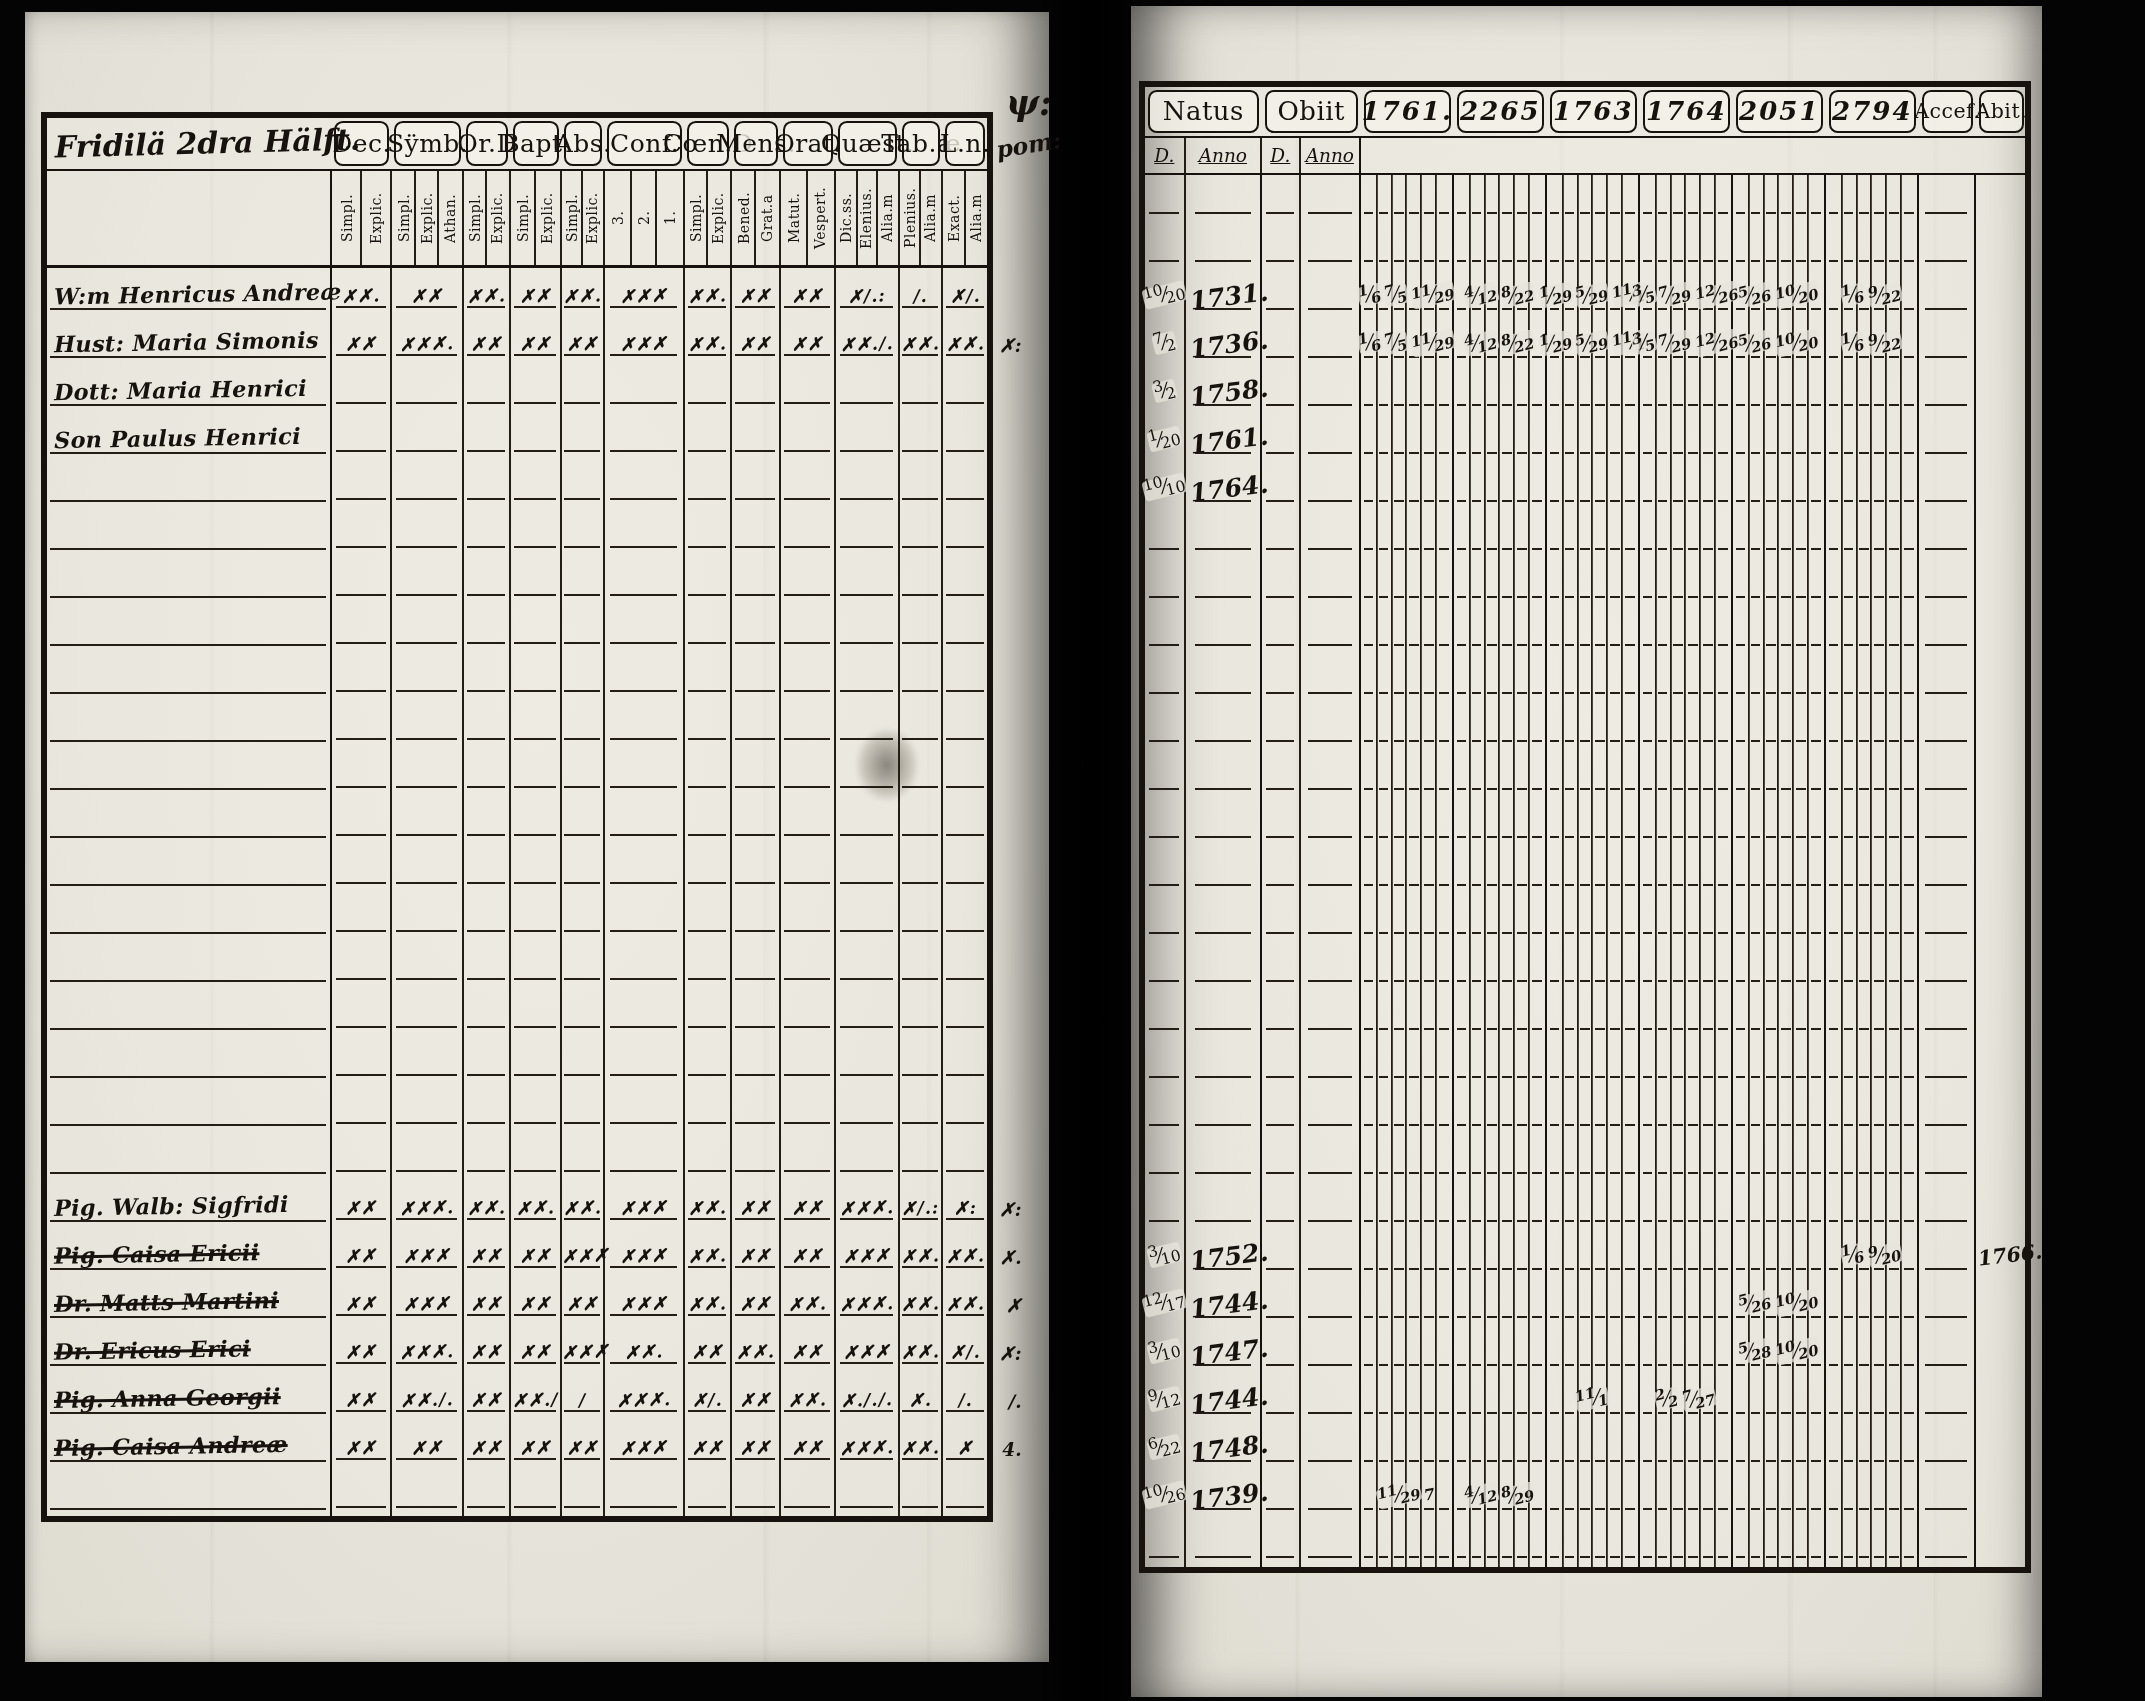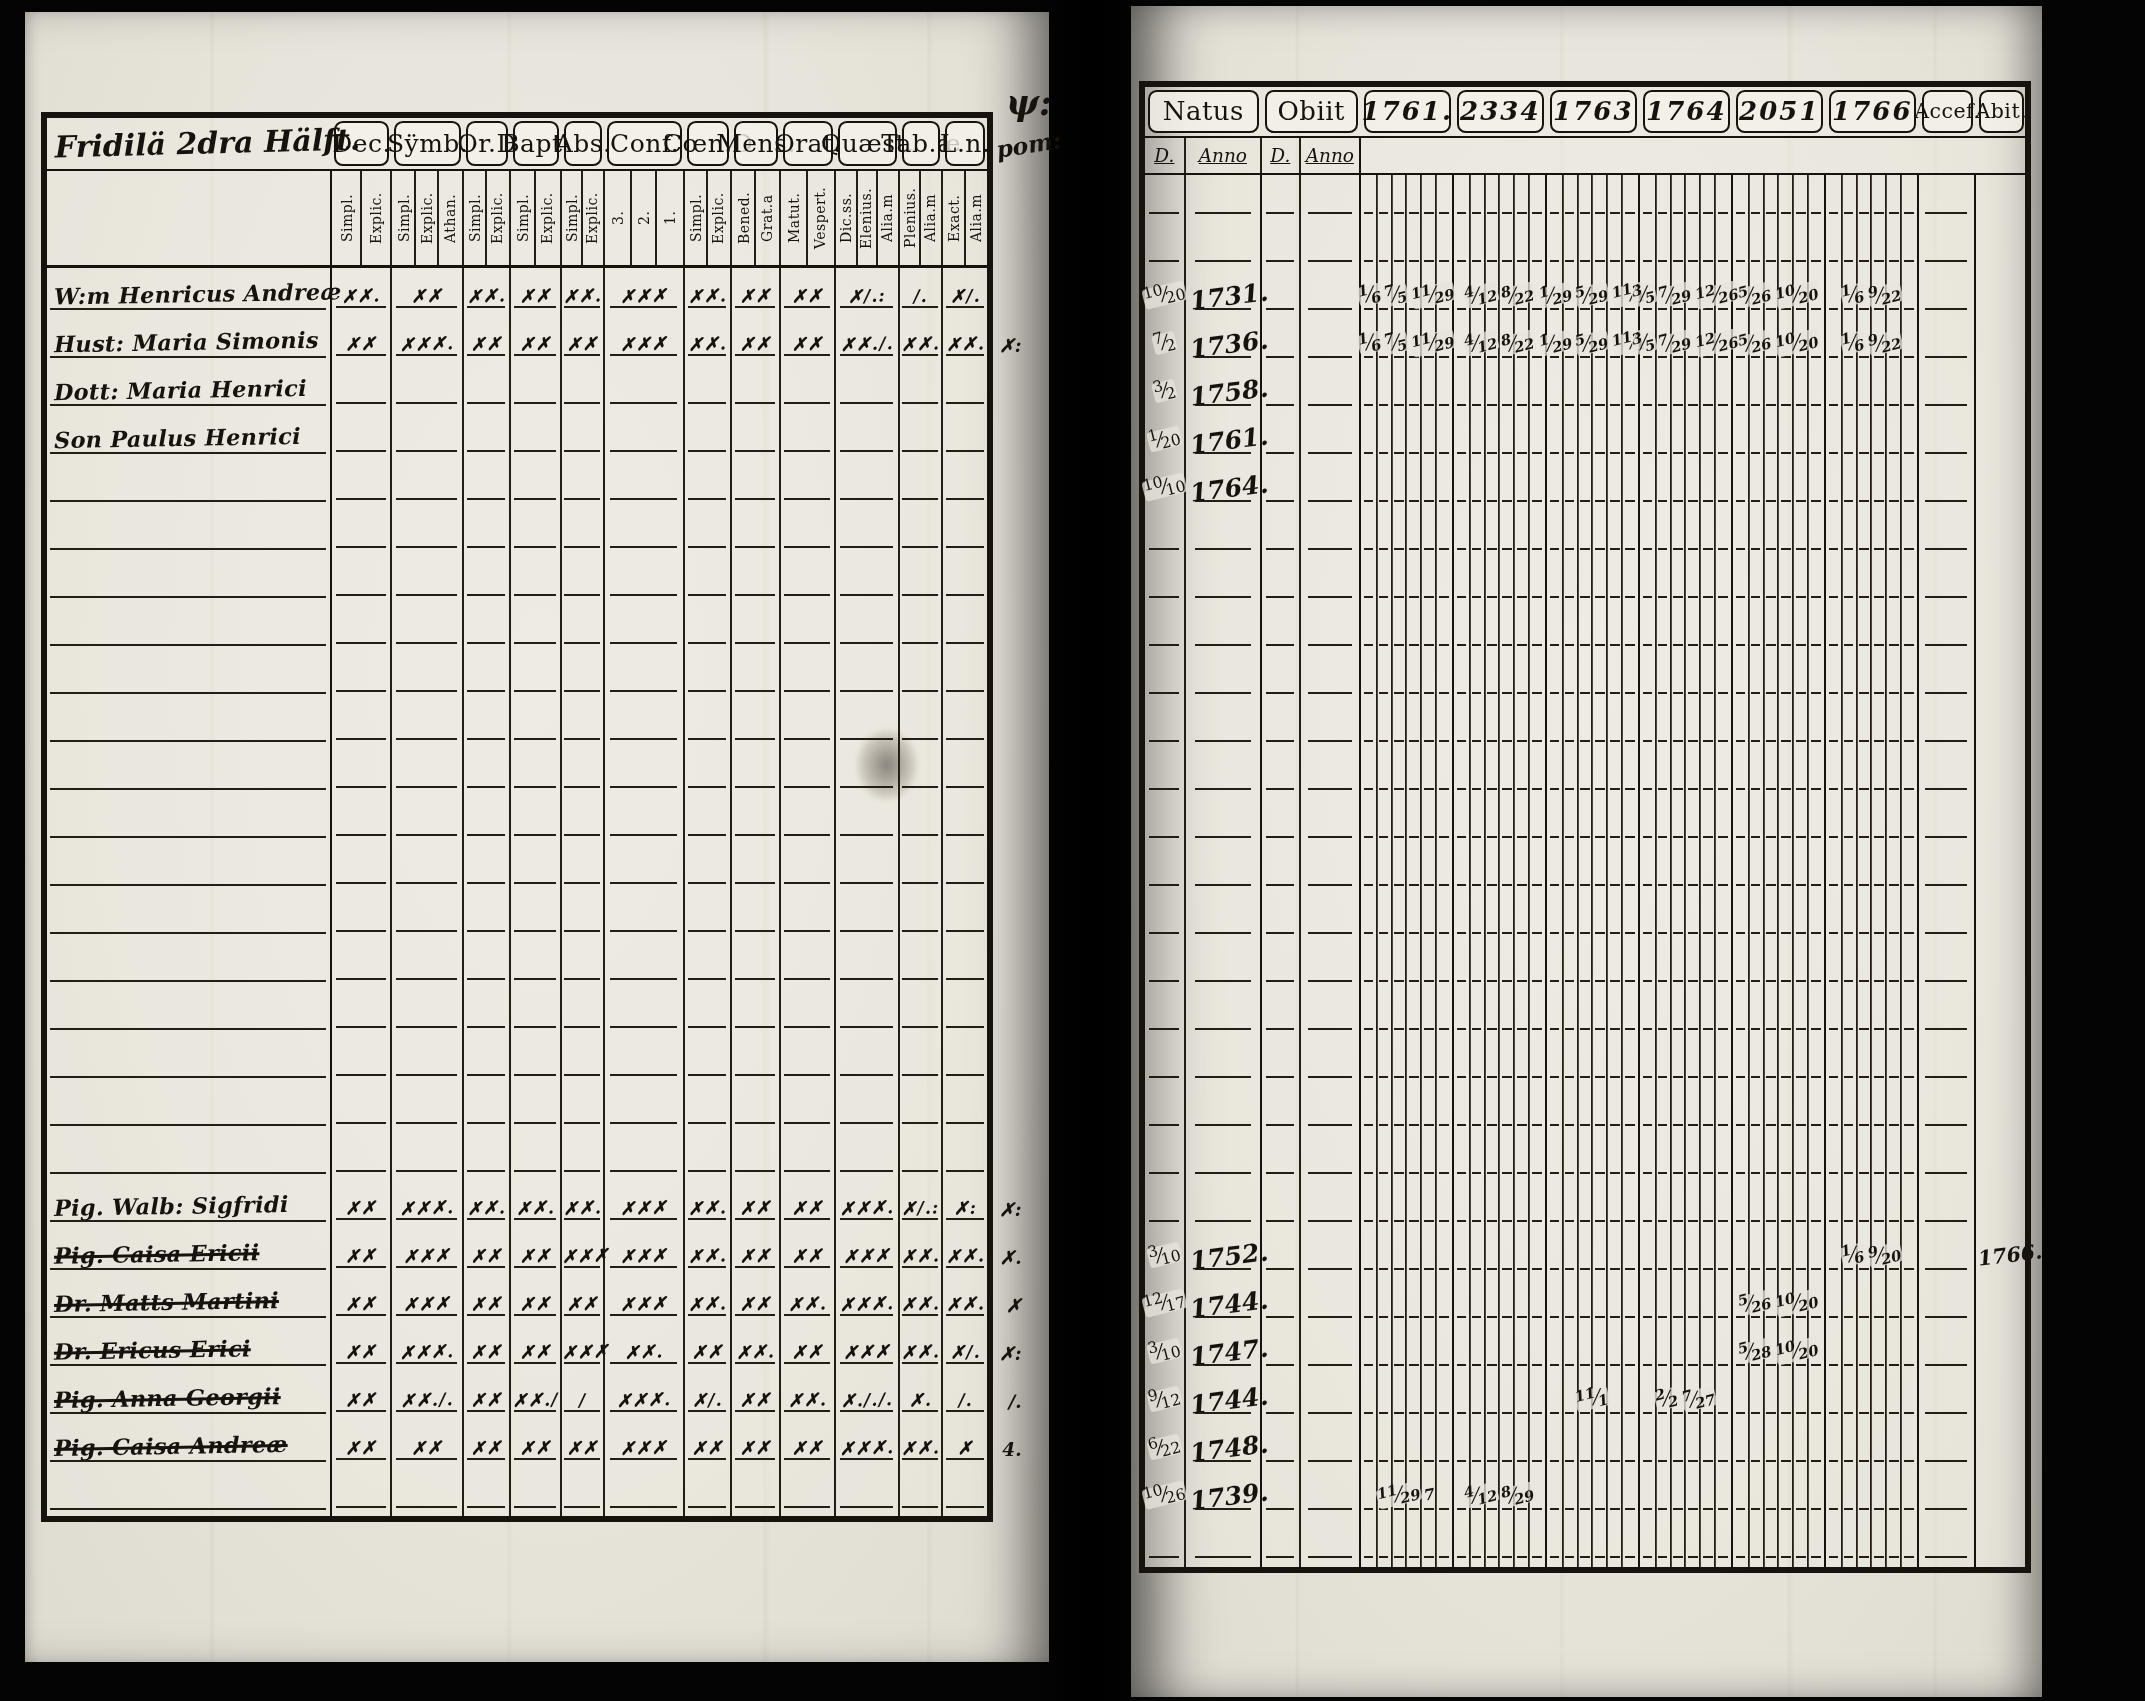--- a/index.html
+++ b/index.html
@@ -802,25 +802,25 @@
   </div>
 </div>
 
 <div class="page page-right">
   <div class="rp-table">
     <div class="rp-head">
       <div class="hbox">Natus</div>
       <div class="hbox">Obiit</div>
 
       <div class="hbox yrbox">1761.</div>
-        <div class="hbox yrbox">2334</div>
+        <div class="hbox yrbox">2265</div>
         <div class="hbox yrbox">1763</div>
         <div class="hbox yrbox">1764</div>
         <div class="hbox yrbox">2051</div>
-        <div class="hbox yrbox">1766</div>
+        <div class="hbox yrbox">2794</div>
         <div class="hbox" style="font-size:20.5px">Accef.</div>
       <div class="hbox" style="font-size:20.5px">Abit.</div>
     </div>
     <div class="rp-subhead">
       <div class="shd u">D.</div>
       <div class="shd u">Anno</div>
       <div class="shd u">D.</div>
       <div class="shd u" style="border-right:2.9px solid var(--ink)">Anno</div>
       <div></div>
     </div>

